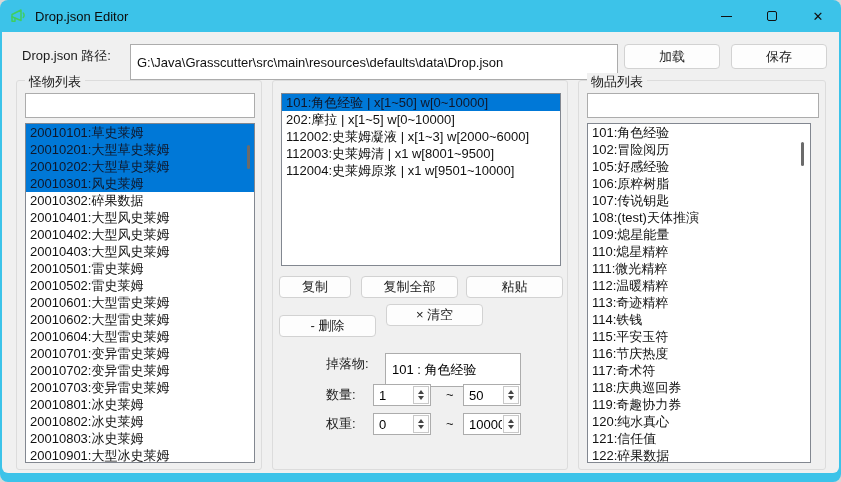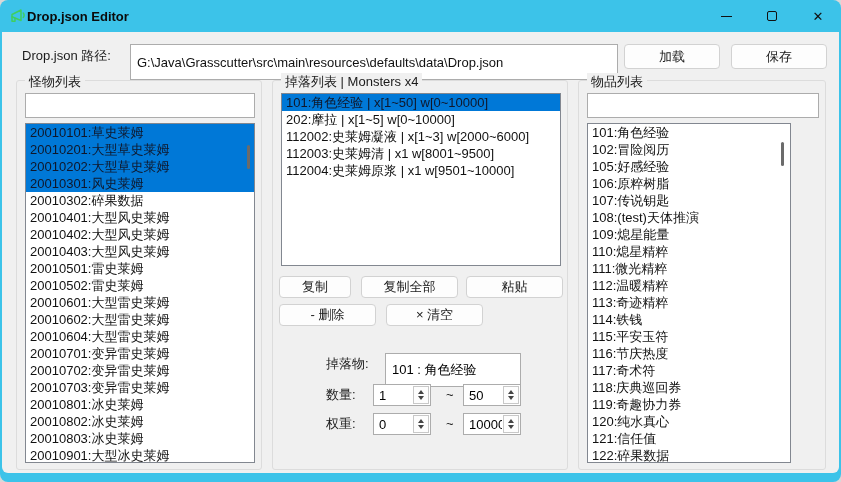--- a/index.html
+++ b/index.html
@@ -6,21 +6,21 @@
   *{box-sizing:border-box;}
   .window{
     position:relative;width:841px;height:482px;
     background:var(--accent,#3CC3E9);
     border-radius:8px;overflow:hidden;
     font-family:"Liberation Sans",sans-serif;
     color:#1a1a1a;
   }
   .titlebar{position:absolute;top:0;left:0;right:0;height:32px;display:flex;align-items:center;}
   .app-icon{margin-left:9px;width:18px;height:18px;flex:0 0 auto;}
-  .title-text{font-size:13px;color:#0b0b0b;font-weight:bold;}
+  .title-text{margin-left:8px;font-size:13px;color:#0b0b0b;}
   .win-controls{position:absolute;right:0;top:0;height:32px;display:flex;}
   .win-btn{width:46px;height:32px;display:flex;align-items:center;justify-content:center;cursor:default;}
   .glyph-min{width:11px;border-top:1.4px solid #111;}
   .glyph-max{width:10px;height:10px;border:1.4px solid #111;border-radius:2px;}
   .glyph-close{font-size:13px;color:#111;line-height:1;}
   .content{position:absolute;top:32px;left:2px;right:2px;bottom:9px;background:#F0F0F0;border-radius:0 0 6px 6px;}
 
   .toolbar-label{position:absolute;left:20px;top:12px;height:24px;line-height:24px;font-size:13px;}
   .path-input{position:absolute;left:128px;top:12px;width:488px;height:25px;border:1px solid #ACACAC;background:#fff;font-size:13px;padding:17px 6px;font-family:"Liberation Sans",sans-serif;color:#111;}
   .btn{background:#FDFDFD;border:1px solid #D2D2D2;border-radius:4px;font-size:13px;color:#1a1a1a;padding:0;font-family:"Liberation Sans",sans-serif;}
@@ -33,30 +33,30 @@
   .group-drops{left:270px;width:296px;}
   .group-items{left:576px;width:248px;}
 
   .search-input{position:absolute;left:8px;top:12px;height:25px;border:1px solid #ACACAC;background:#fff;font-size:13px;padding:0 5px;font-family:"Liberation Sans",sans-serif;}
   .group-monsters .search-input{width:230px;}
   .group-items .search-input{width:232px;}
 
   .listbox{position:absolute;background:#fff;border:1px solid #828790;overflow:hidden;}
   .lb-monsters{left:8px;top:42px;width:230px;height:340px;}
   .lb-drops{left:8px;top:12px;width:280px;height:173px;}
-  .lb-items{left:8px;top:42px;width:204px;height:340px;}
+  .lb-items{left:8px;top:42px;width:224px;height:340px;}
   .list-item{height:17px;line-height:17px;font-size:13px;padding:0 4px;white-space:nowrap;overflow:hidden;color:#111;}
   .list-item.selected{background:var(--selection,#0078D7);color:#0f172a;}
   .scroll-thumb{position:absolute;width:3px;border-radius:2px;background:#6b6b6b;}
 
   .mini-btn{position:absolute;height:22px;}
   .btn-copy{left:6px;top:195px;width:72px;}
   .btn-copyall{left:88px;top:195px;width:97px;}
   .btn-paste{left:193px;top:195px;width:97px;}
-  .btn-delete{left:6px;top:223px;width:97px;}
+  .btn-delete{left:6px;top:234px;width:97px;}
   .btn-clear{left:113px;top:223px;width:97px;}
 
   .form-label{position:absolute;font-size:13px;line-height:22px;}
   .lbl-drop{left:53px;top:272px;}
   .lbl-count{left:53px;top:303px;}
   .lbl-weight{left:53px;top:332px;}
   .drop-input{position:absolute;left:112px;top:272px;width:136px;height:22px;border:1px solid #ACACAC;background:#fff;font-size:13px;padding:16px 6px;font-family:"Liberation Sans",sans-serif;}
   .spinfield{position:absolute;width:58px;height:22px;border:1px solid #ACACAC;background:#fff;}
   .sf-count-min{left:100px;top:303px;}
   .sf-count-max{left:190px;top:303px;}
@@ -125,21 +125,20 @@
           <div class="list-item">20010702:变异雷史莱姆</div>
           <div class="list-item">20010703:变异雷史莱姆</div>
           <div class="list-item">20010801:冰史莱姆</div>
           <div class="list-item">20010802:冰史莱姆</div>
           <div class="list-item">20010803:冰史莱姆</div>
           <div class="list-item">20010901:大型冰史莱姆</div>
         </div>
     </div>
 
     <div class="group group-drops">
-      <span class="group-label">掉落列表 | Monsters x4</span>
       <div class="listbox lb-drops">
           <div class="list-item selected">101:角色经验 | x[1~50] w[0~10000]</div>
           <div class="list-item">202:摩拉 | x[1~5] w[0~10000]</div>
           <div class="list-item">112002:史莱姆凝液 | x[1~3] w[2000~6000]</div>
           <div class="list-item">112003:史莱姆清 | x1 w[8001~9500]</div>
           <div class="list-item">112004:史莱姆原浆 | x1 w[9501~10000]</div>
         </div>
 
       <button class="btn mini-btn btn-copy">复制</button>
       <button class="btn mini-btn btn-copyall">复制全部</button>

